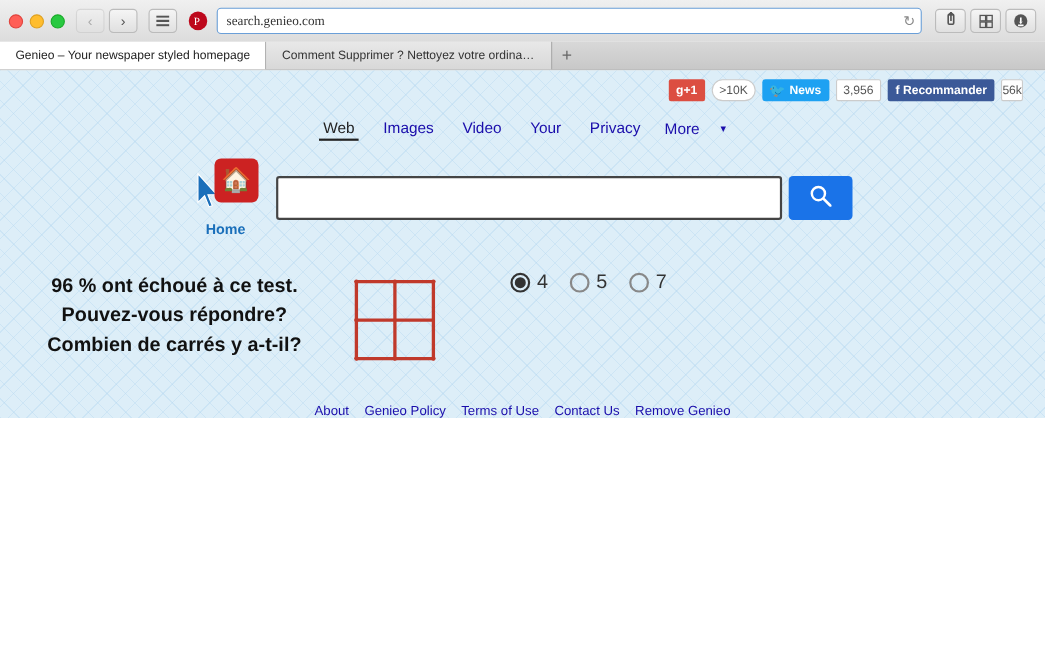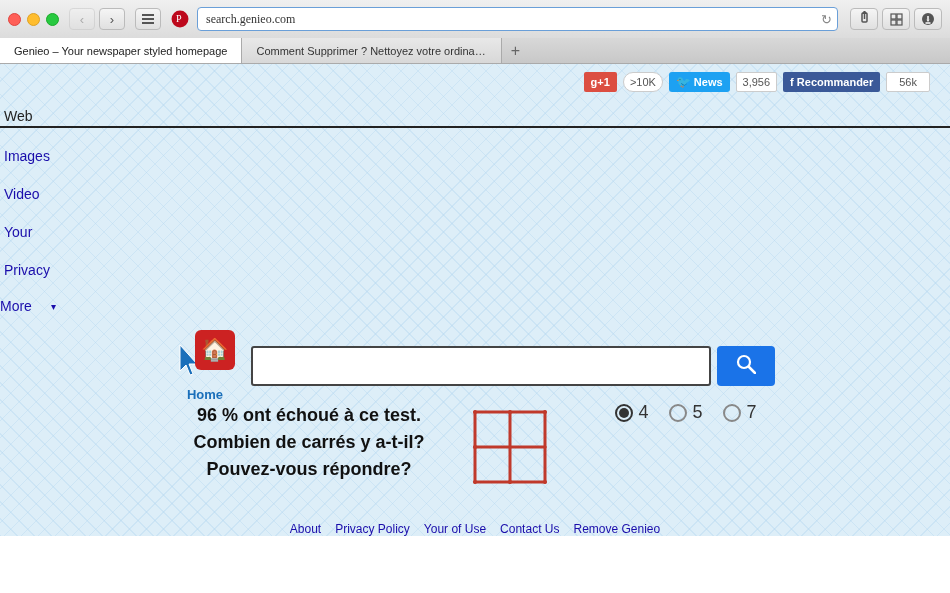--- a/index.html
+++ b/index.html
@@ -231,33 +231,32 @@
       padding: 2px 7px;
       border-radius: 2px;
       height: 20px;
     }
     .fb-count {
       display: flex; align-items: center;
       background: #fff;
       border: 1px solid #ccc;
       font-size: 11px;
       color: #555;
-      padding: 1px 12px;
+      padding: 1px 0;
       border-radius: 2px;
       height: 20px;
     }
 
     
     .search-nav {
       display: flex;
       justify-content: center;
       gap: 18px;
       margin-top: 8px;
       padding: 6px 0;
-      flex-direction: column;
     }
     .nav-link {
       font-size: 14px;
       color: #1a0dab;
       text-decoration: none;
       cursor: pointer;
       padding: 2px 4px;
     }
     .nav-link.active {
       color: #222;
@@ -334,23 +333,25 @@
       display: flex; align-items: center; justify-content: center;
     }
     .search-btn-icon {
       color: #fff;
       font-size: 18px;
     }
 
     
     .content-area {
       display: flex;
-      justify-content: center;
+      justify-content: flex-start;
       align-items: flex-start;
+      margin-top: 30px;
       gap: 40px;
+      padding-left: 43px;
     }
     .ad-text {
       text-align: center;
       max-width: 300px;
     }
     .ad-text p {
       font-size: 18px;
       font-weight: bold;
       color: #111;
       line-height: 1.5;
@@ -533,22 +534,22 @@
             <line x1="13" y1="13" x2="19" y2="19" stroke="white" stroke-width="2.5" stroke-linecap="round"></line>
           </svg>
       </span>
     </button>
   </div>
 
   <div class="content-area">
 
     <div class="ad-text">
       <p>96 % ont échoué à ce test.</p>
+      <p>Pouvez-vous répondre?</p>
       <p>Combien de carrés y a-t-il?</p>
-      <p>Pouvez-vous répondre?</p>
     </div>
 
     <div class="puzzle-image">
       <svg width="90" height="90" viewBox="0 0 90 90">
 
         <line x1="10" y1="10" x2="45" y2="10" stroke="#c0392b" stroke-width="3" stroke-linecap="round"></line>
         <line x1="45" y1="10" x2="80" y2="10" stroke="#c0392b" stroke-width="3" stroke-linecap="round"></line>
 
         <line x1="10" y1="45" x2="45" y2="45" stroke="#c0392b" stroke-width="3" stroke-linecap="round"></line>
         <line x1="45" y1="45" x2="80" y2="45" stroke="#c0392b" stroke-width="3" stroke-linecap="round"></line>
@@ -586,19 +587,19 @@
       </div>
       <div class="radio-opt">
         <div class="radio-circle"></div>
         <span>7</span>
       </div>
     </div>
   </div>
 
   <div class="footer-links">
     <a class="footer-link">About</a>
-    <a class="footer-link">Privacy Policy</a>
-    <a class="footer-link">Your of Use</a>
+    <a class="footer-link">Genieo Policy</a>
+    <a class="footer-link">Terms of Use</a>
     <a class="footer-link">Contact Us</a>
     <a class="footer-link">Remove Genieo</a>
   </div>
 
 </div>
 
 </body></html>

